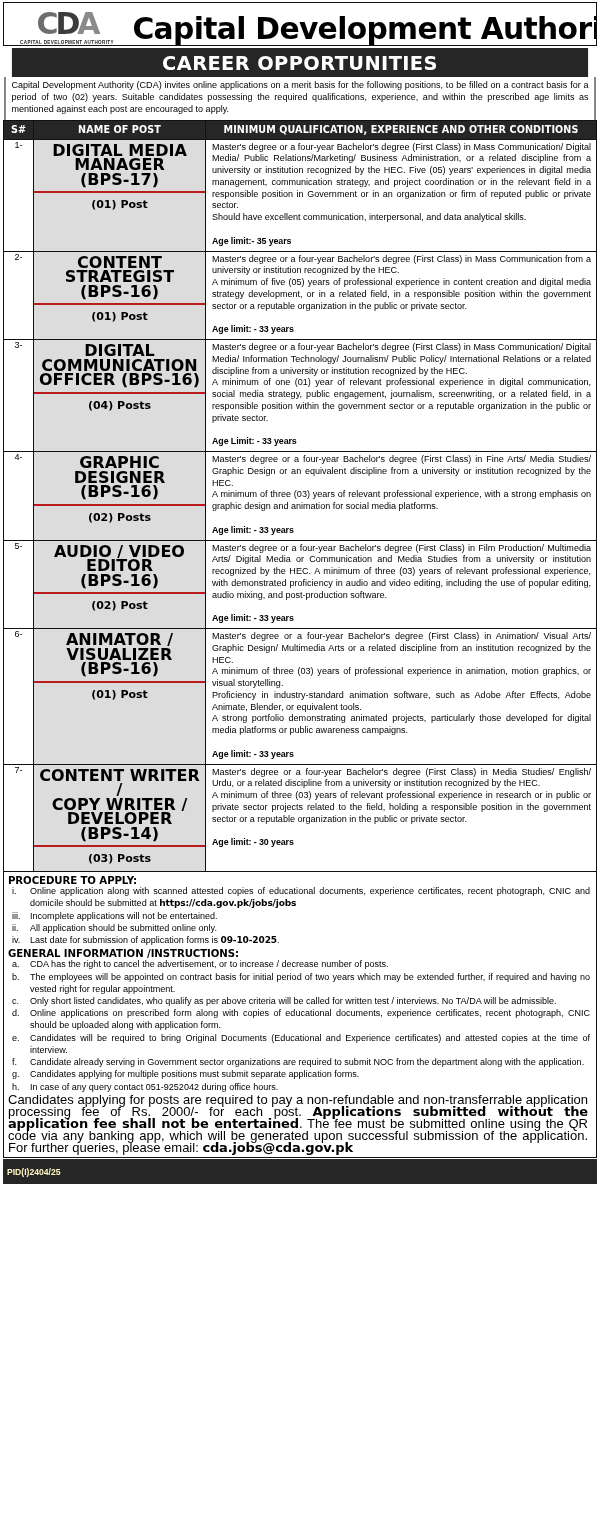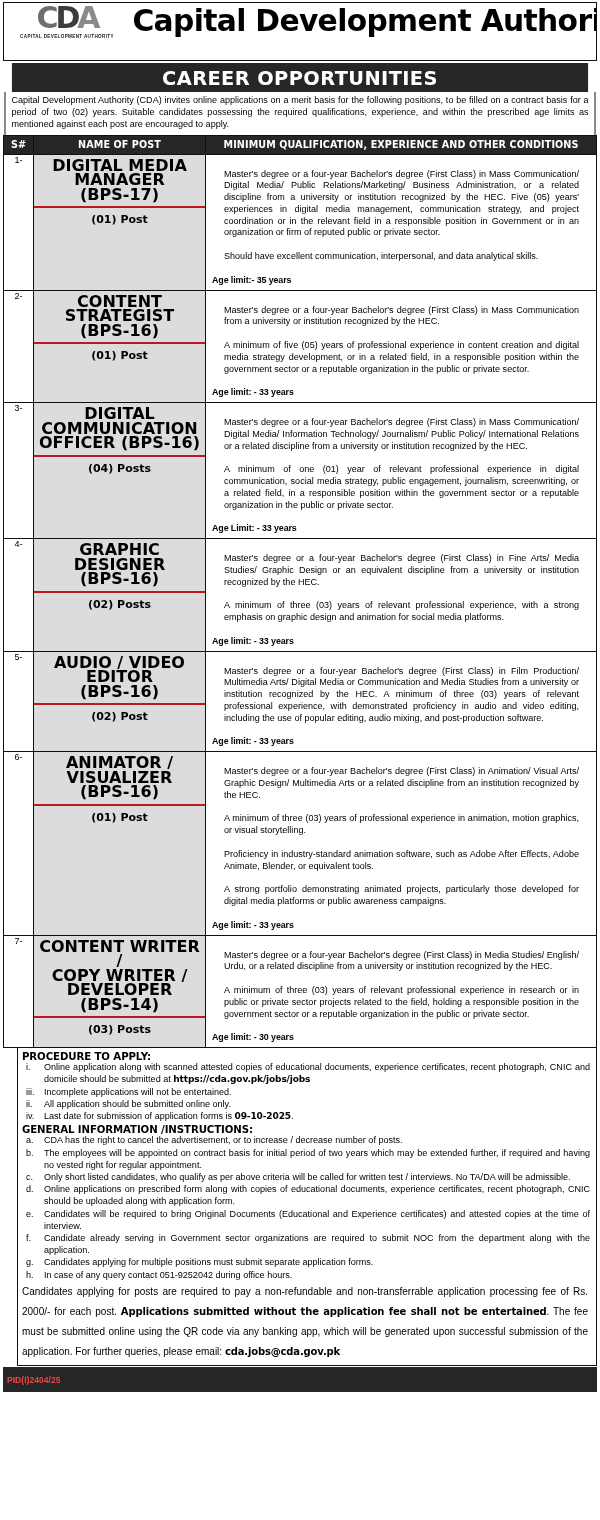--- a/index.html
+++ b/index.html
@@ -7,22 +7,22 @@
   body {
     width:600px; height:1520px;
     font-family:"Liberation Sans", sans-serif;
     color:#000;
     -webkit-font-smoothing:antialiased;
   }
   .page { width:600px; height:1520px; position:relative; background:#fff; padding:2px 3px 0 3px; }
 
   
   .masthead {
-    height:59px; border:1px solid #111; background:#fff;
-    display:flex; align-items:flex-start; position:relative; overflow:hidden;
+    height:44px; border:1px solid #111; background:#fff;
+    display:flex; align-items:flex-end; position:relative; overflow:hidden;
   }
   .logo-block { width:118px; padding-left:8px; flex:0 0 auto; }
   .logo-mark {
     font-family:"DejaVu Sans", sans-serif; font-weight:bold; font-size:30px;
     letter-spacing:-3px; line-height:1; color:#4a4a4a; text-align:center;
   }
   .logo-mark .c1{color:#6e6e6e;} .logo-mark .c2{color:#3c3c3c;} .logo-mark .c3{color:#8a8a8a;}
   .logo-caption {
     font-size:4.6px; font-weight:bold; letter-spacing:.35px; text-align:center;
     color:#222; margin-top:1px; white-space:nowrap;
@@ -77,46 +77,45 @@
   }
   .post-count {
     background:#dcdcdc; text-align:center; border-top:2px solid #b91c1c;
     font-family:"DejaVu Sans", sans-serif;
     font-weight:bold; font-size:11px; padding:5px 4px 6px 4px;
   }
   td.qual {
     padding:2px 5px 3px 6px; font-size:9.05px; line-height:11.75px;
     text-align:justify; background:#fff;
   }
-  td.qual p { margin:12px; }
+  td.qual p { margin:0; }
   td.qual p.jst { text-align:justify; text-align-last:left; }
   .agelimit { font-weight:bold; font-size:8.9px; margin-top:12px; letter-spacing:-.1px; }
 
   
   .lower {
     border-left:1px solid #111; border-right:1px solid #111; border-bottom:1px solid #111;
     padding:2px 6px 3px 4px;
-    margin-left:14px;
   }
   .sec-head {
     font-family:"DejaVu Sans", sans-serif;
     font-weight:bold; font-size:10.2px; margin:1px 0 0 0; letter-spacing:-.1px;
   }
   ol.roman, ol.alpha { list-style:none; margin:0 0 0 0; padding:0; }
   ol.roman li, ol.alpha li {
     display:flex; font-size:9.05px; line-height:11.9px; margin-bottom:.5px;
   }
   .marker { width:22px; flex:0 0 22px; padding-left:4px; }
   .litext { flex:1 1 auto; text-align:justify; text-align-last:left; }
   b.strong { font-family:"DejaVu Sans", sans-serif; font-weight:bold; letter-spacing:-.15px; }
-  .feepara { font-size:10px; line-height:20px; text-align:justify; text-align-last:left; padding-right:2px; }
+  .feepara { font-size:13px; line-height:12px; text-align:justify; text-align-last:left; padding-right:2px; }
 
   
   .footer {
-    margin-top:1px; height:25px; background:#262626; color:#ef4444;
+    margin-top:1px; height:25px; background:#262626; color:#fef9c3;
     display:flex; align-items:center; position:relative;
   }
   .pid { position:absolute; left:4px; font-size:8.6px; font-weight:bold; }
   .director {
     width:100%; text-align:center;
     font-family:"DejaVu Sans", sans-serif;
     font-weight:bold; font-size:16px; letter-spacing:-.2px;
   }
 </style>
 </head>

